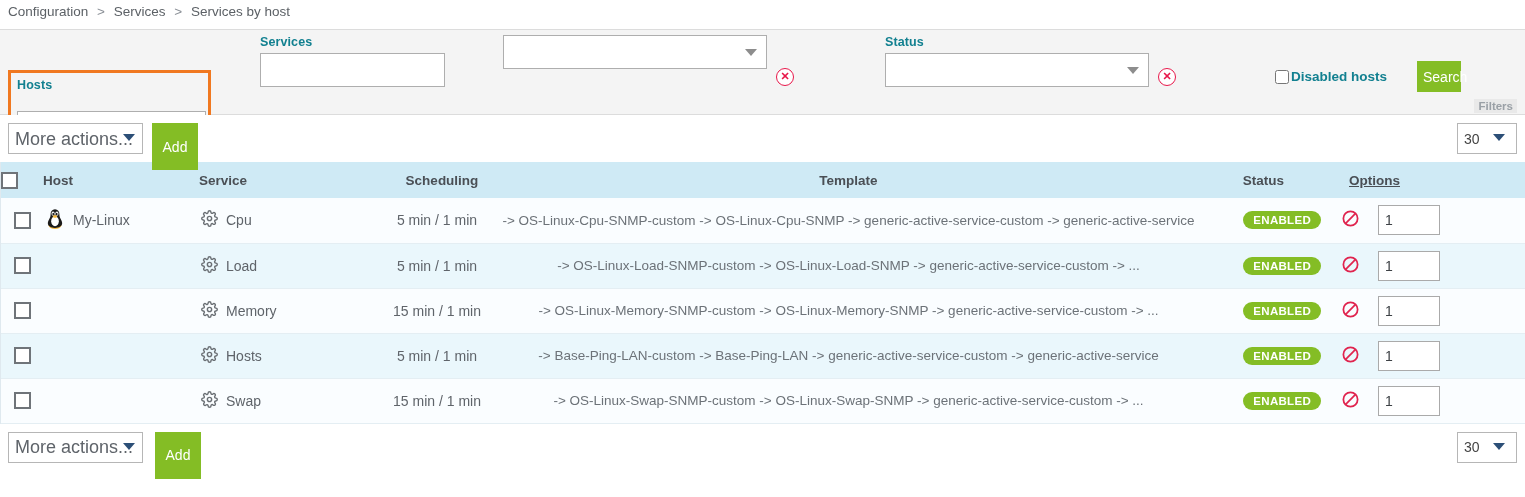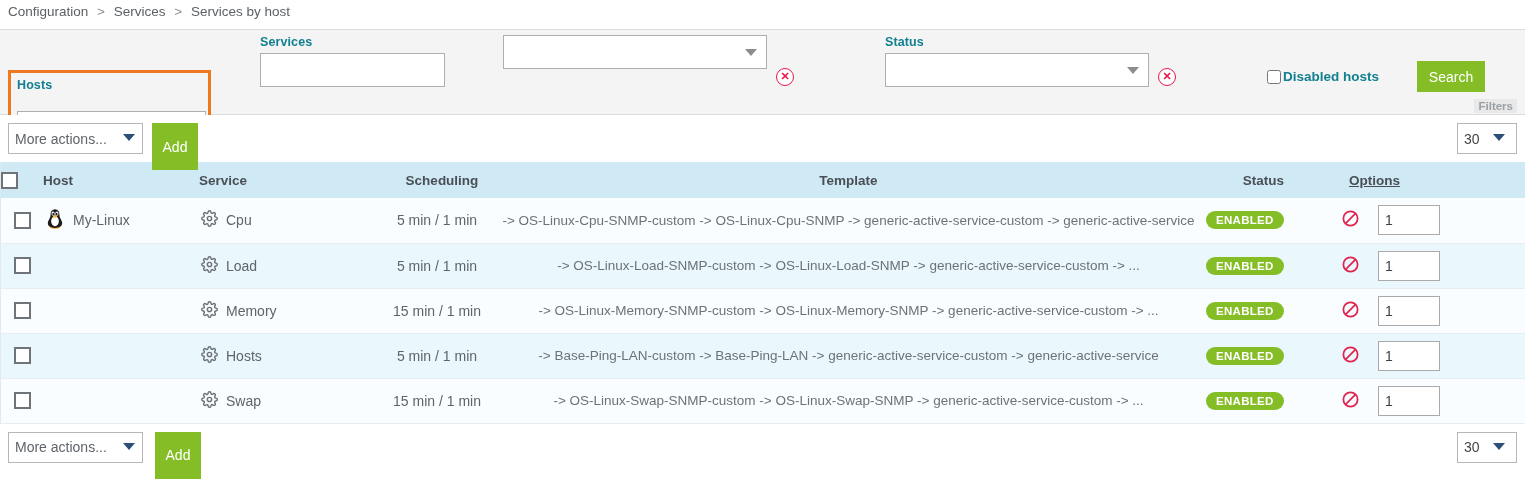--- a/index.html
+++ b/index.html
@@ -84,29 +84,29 @@
     font-size: 11px;
     line-height: 15px;
     text-align: center;
     font-weight: bold;
     background: #ffffff;
     cursor: pointer;
   }
   .chk-row {
     position: absolute;
     display: flex; align-items: center;
-    font-size: 13.5px; font-weight: bold; color: #128090;
+    font-size: 13.5px; font-weight: bold; color: #128090; margin-left: 8px;
   }
   .chk-row input {
     width: 14px; height: 14px; margin: 0 2px 0 0;
     accent-color: #ffffff;
   }
   .search-btn {
     position: absolute;
-    width: 68px; height: 31px;
+    width: 44px; height: 31px;
     background: #84bd25;
     border: none;
     color: #ffffff;
     font-size: 14px;
     font-family: "Liberation Sans", sans-serif;
     cursor: pointer;
   }
   .filters-tag {
     position: absolute;
     right: 8px; bottom: 1px;
@@ -122,21 +122,21 @@
     position: relative;
     height: 47px;
     background: #ffffff;
   }
   .more-actions {
     position: absolute;
     left: 8px; top: 8px;
     width: 135px; height: 31px;
     border: 1px solid #b6b6b6;
     background: #ffffff;
-    font-size: 14px;
+    font-size: 18px;
     color: #5f646a;
     padding: 0 6px;
     font-family: "Liberation Sans", sans-serif;
     -webkit-appearance: none; appearance: none;
     cursor: pointer;
   }
   .sel-arrow {
     position: absolute;
     pointer-events: none;
     width: 0; height: 0;
@@ -188,21 +188,21 @@
     border-bottom: 1px solid #e4eef3;
   }
   tr.odd td  { background: #fafdff; }
   tr.even td { background: #eaf7fc; }
 
   .c-chk   { width: 42px;  text-align: center; }
   .c-host  { width: 148px; }
   .c-svc   { width: 180px; }
   .c-sched { width: 120px; text-align: center; }
   .c-tpl   { width: 715px; text-align: center; }
-  .c-stat  { width: 115px; text-align: left; }
+  .c-stat  { width: 115px; text-align: right; }
   .c-opt   { width: 205px; }
 
   .grid thead th.c-sched { text-align: center; }
   .grid thead th.c-tpl   { text-align: center; }
   .grid thead th.c-stat  { text-align: center; }
   .grid thead th.c-opt   { text-align: left; padding-left: 28px; text-decoration: underline; }
   .grid thead th.c-host  { padding-left: 0; }
   .grid thead th.c-svc   { padding-left: 8px; }
   .grid thead th.c-sched { padding-left: 22px; }
 

